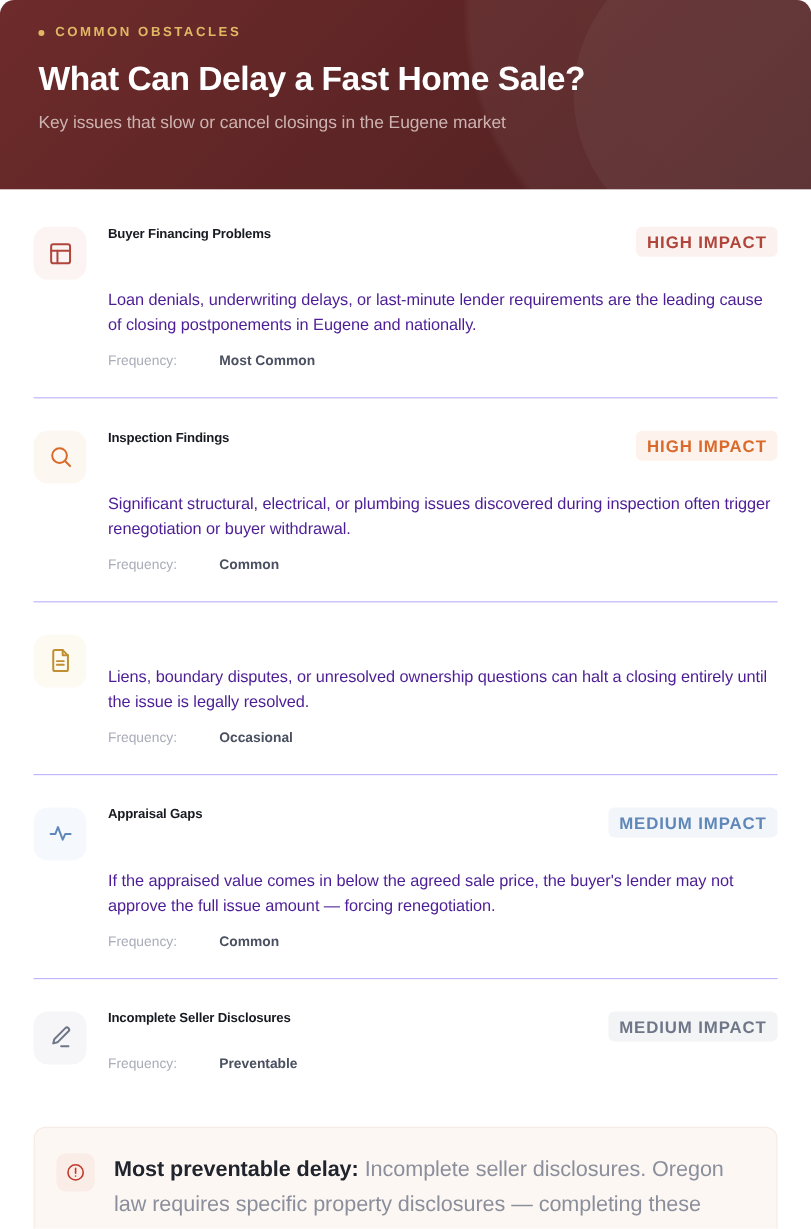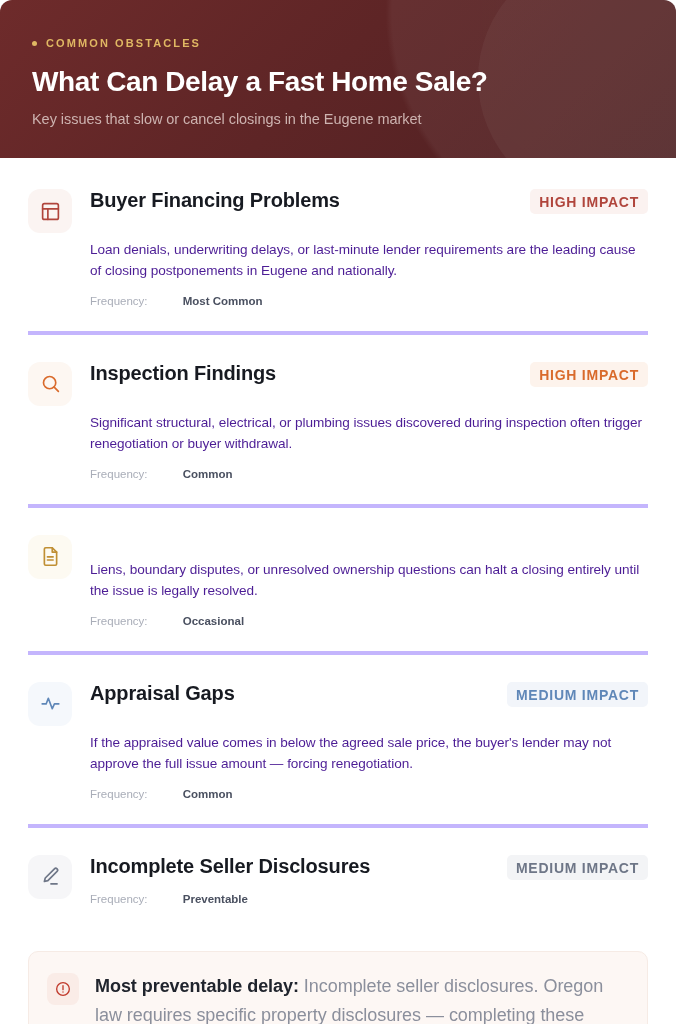--- a/index.html
+++ b/index.html
@@ -38,21 +38,21 @@
     top: -46px;
     right: -52px;
     width: 250px;
     height: 250px;
     border-radius: 50%;
     background: rgba(255,255,255,0.045);
     pointer-events: none;
   }
   .header-inner {
     position: relative;
-    padding: 37px 32px 0 32px;
+    padding: 21px 32px 0 32px;
   }
   .eyebrow {
     display: flex;
     align-items: center;
     gap: 9px;
     font-size: 11px;
     font-weight: bold;
     letter-spacing: 2.1px;
     color: #e0b863;
     text-transform: uppercase;
@@ -82,21 +82,21 @@
   
   .body {
     padding: 0 28px;
     background: #ffffff;
   }
 
   .card {
     display: flex;
     gap: 18px;
     padding: 26px 0 24px 0;
-    border-top: 4px solid #c4b5fd;
+    border-top: 1px solid #c4b5fd;
   }
   .card:first-child { border-top: none; padding-top: 30px; }
 
   .icon-box {
     flex: none;
     width: 44px;
     height: 44px;
     border-radius: 12px;
     display: flex;
     align-items: center;
@@ -107,21 +107,21 @@
 
   .card-body { flex: 1 1 auto; min-width: 0; }
 
   .card-top {
     display: flex;
     align-items: flex-start;
     justify-content: space-between;
     gap: 14px;
   }
   .card-title {
-    font-size: 20px;
+    font-size: 11px;
     font-weight: bold;
     color: #171a21;
     letter-spacing: -0.15px;
     padding-top: 1px;
   }
   .badge {
     flex: none;
     font-size: 14px;
     font-weight: bold;
     letter-spacing: 0.75px;

